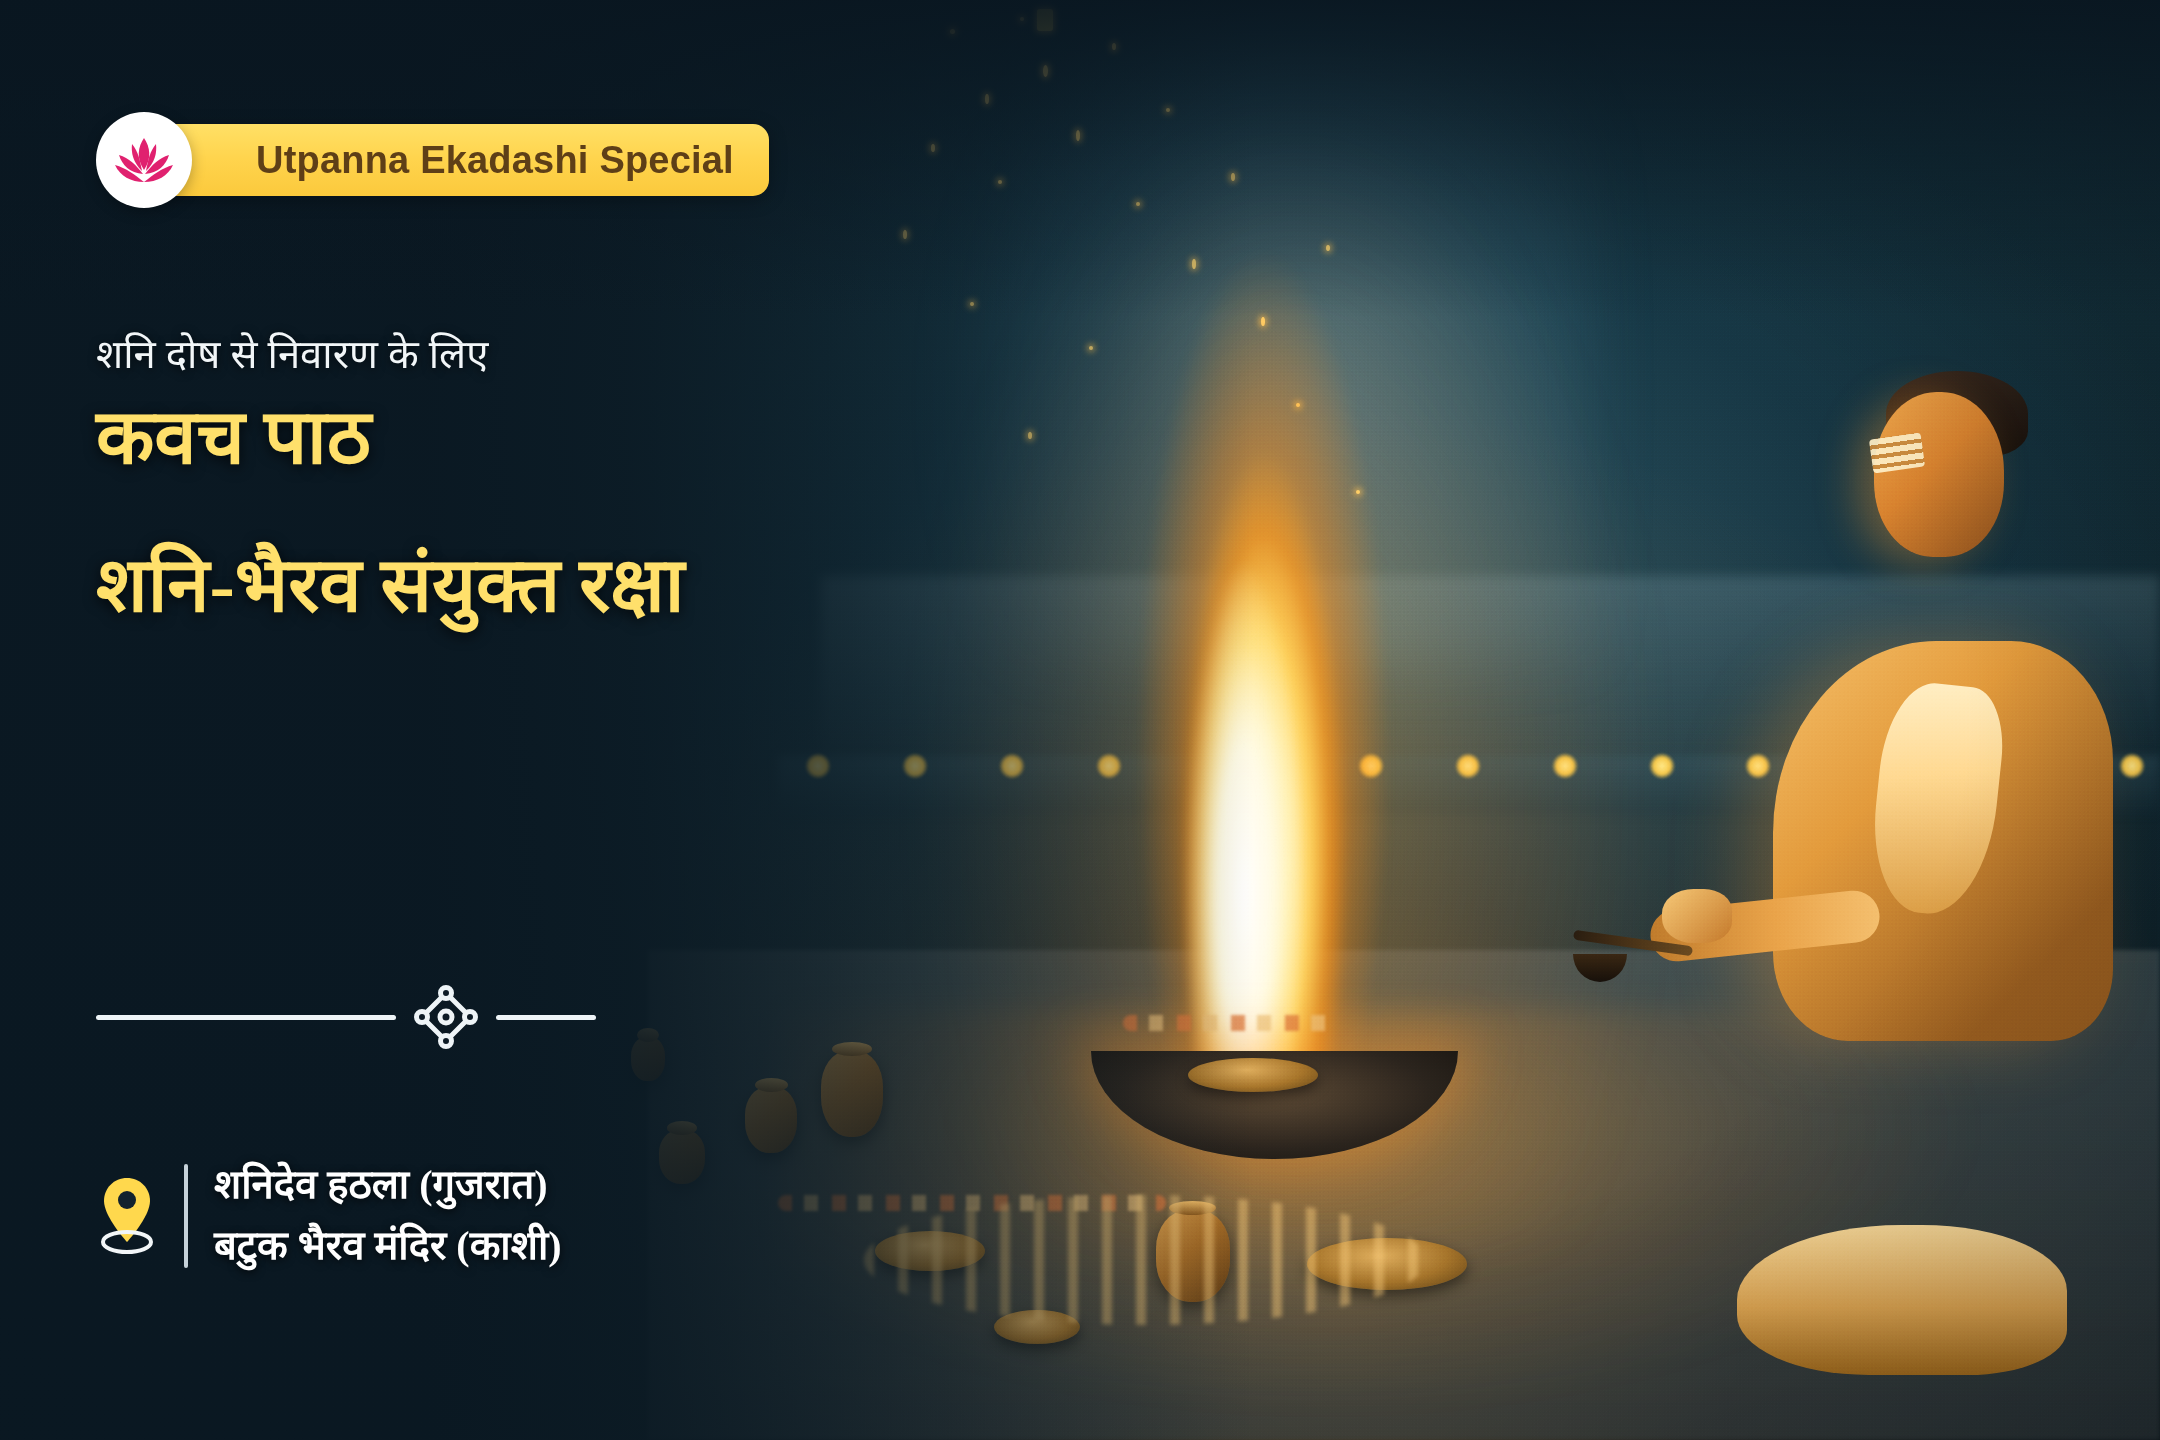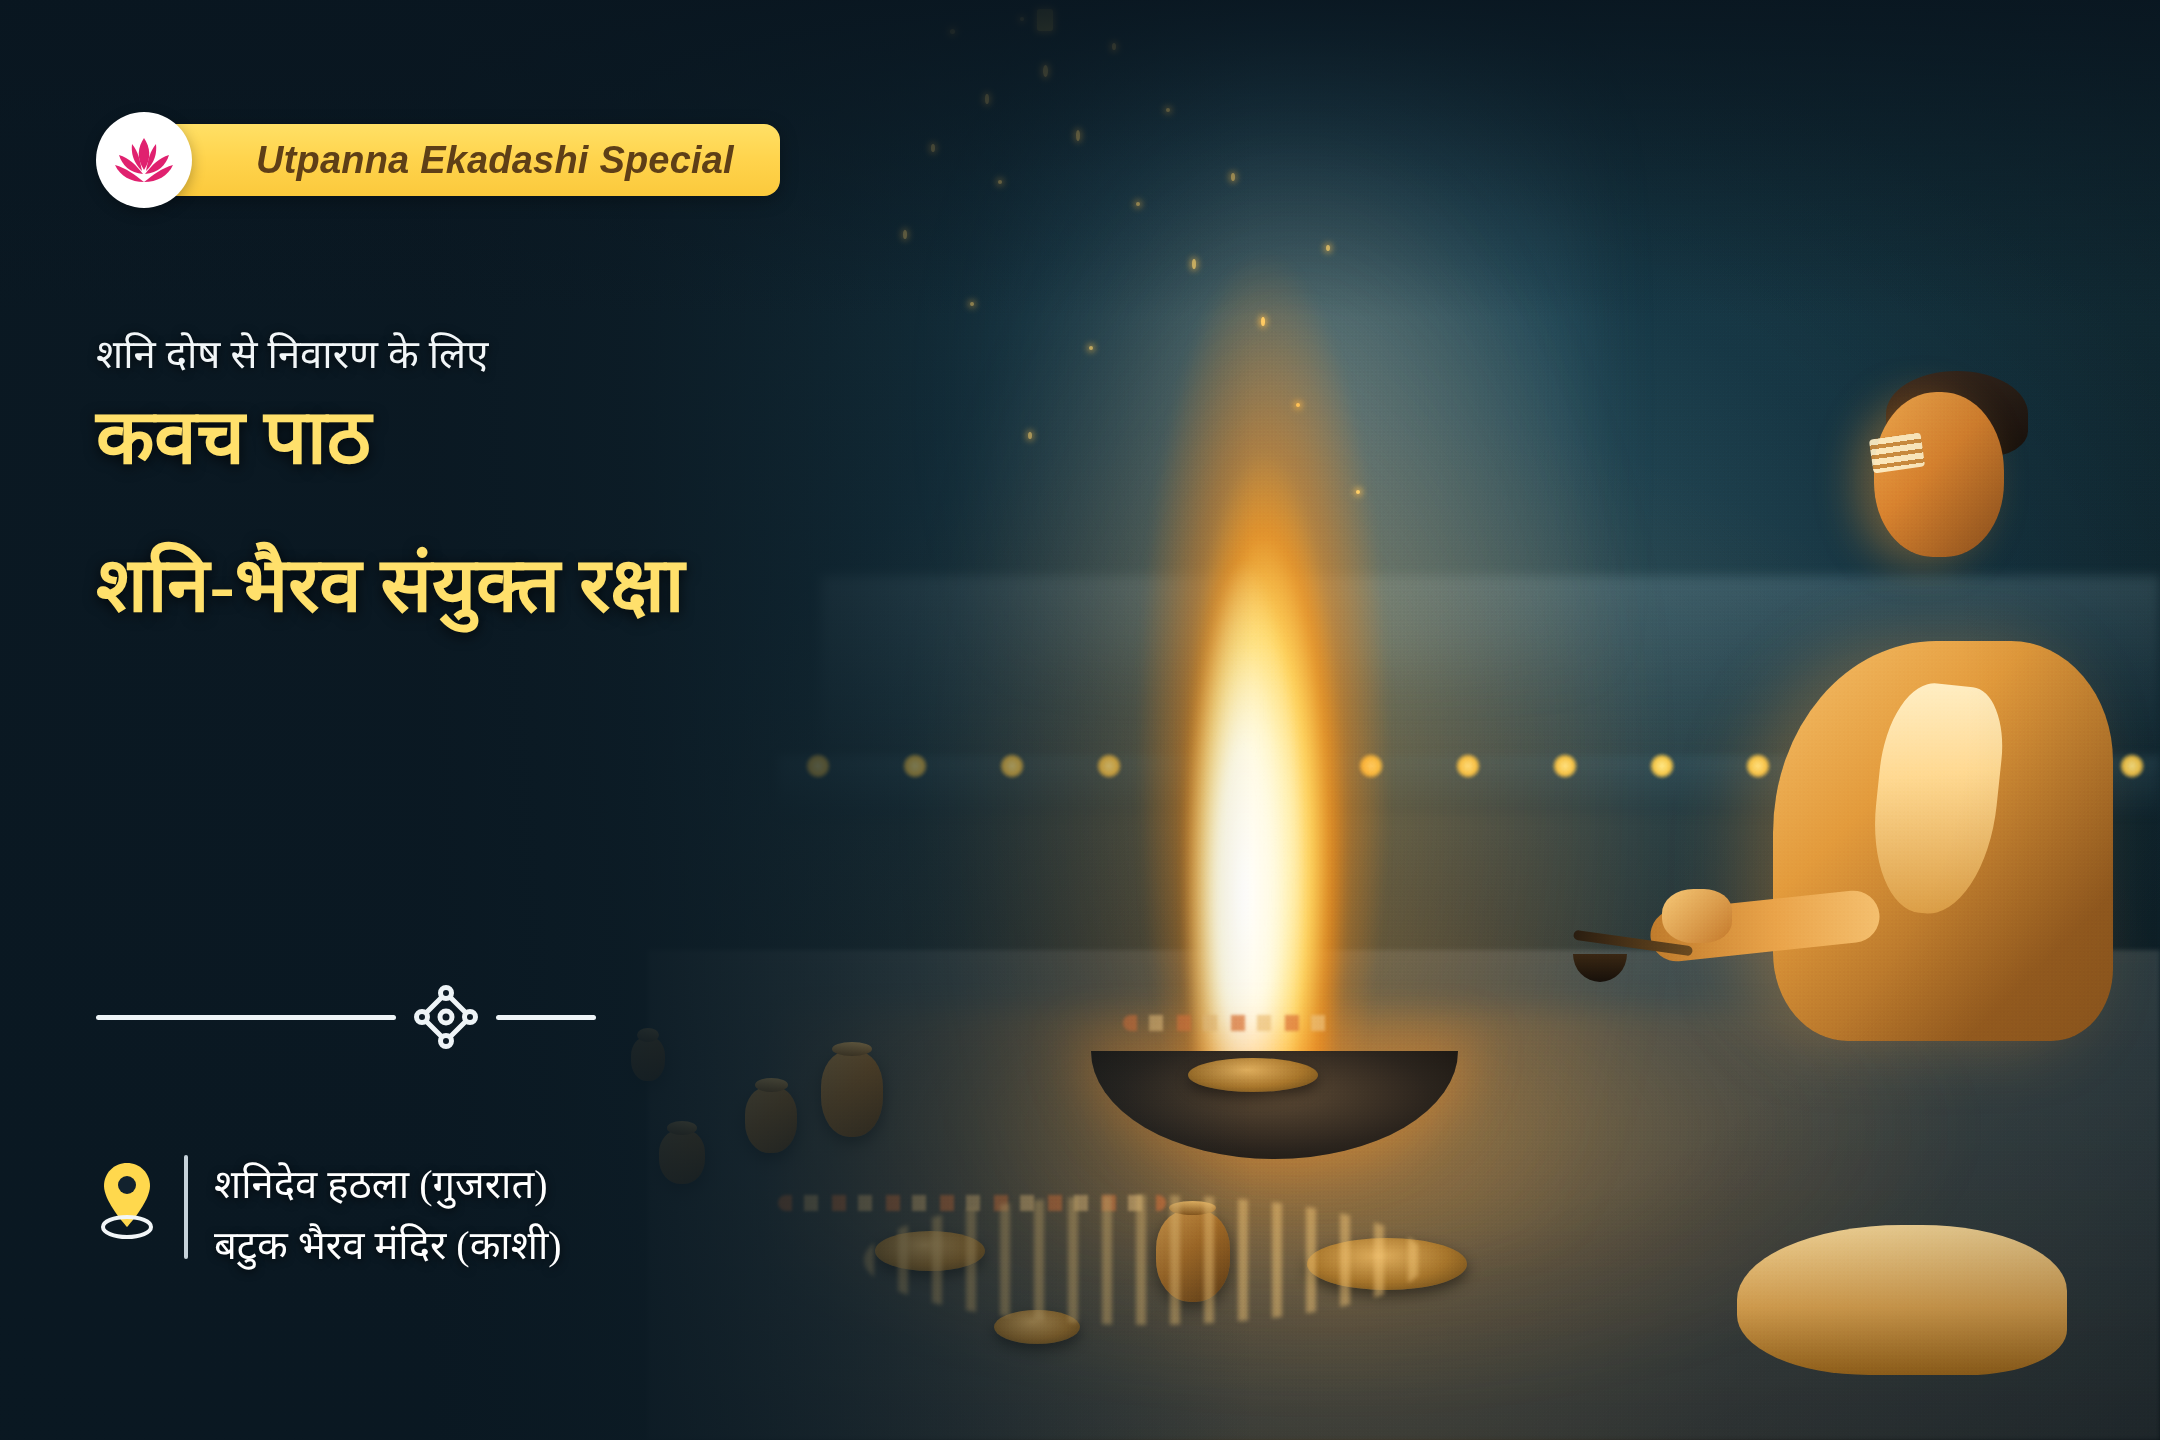--- a/index.html
+++ b/index.html
@@ -206,26 +206,25 @@
     background:linear-gradient(180deg, rgba(9,22,32,0.92) 0%, rgba(9,22,32,0.40) 55%, rgba(9,22,32,0) 100%);
   }
 
   
   .badge-wrap {
     position:absolute; left:96px; top:112px;
     display:flex; align-items:center; height:96px; z-index:6;
   }
   .badge-pill {
     position:absolute; left:64px; top:50%; transform:translateY(-50%);
-    height:72px; padding:0 46px 0 96px;
+    height:72px; padding:0 35px 0 96px;
     display:flex; align-items:center;
     background:linear-gradient(180deg,#ffe066 0%, #ffd44d 48%, #fbc93c 100%);
     border-radius:16px;
     box-shadow:0 4px 18px rgba(0,0,0,0.30);
-    font-style:italic;
   }
   .badge-text {
     font-size:38px; font-weight:700; letter-spacing:.2px;
     color:#5e3f17; white-space:nowrap;
   }
   .badge-circle {
     position:relative; z-index:2;
     width:96px; height:96px; border-radius:50%;
     background:#ffffff;
     display:flex; align-items:center; justify-content:center;
@@ -253,21 +252,21 @@
     display:flex; align-items:center; z-index:6;
   }
   .dline { height:5px; background:#eef4f7; border-radius:3px; }
   .dline.l { width:300px; }
   .dline.r { width:100px; }
   .dorn { width:100px; height:64px; position:relative; }
 
   
   .loc {
     position:absolute; left:96px; top:1155px; z-index:6;
-    display:flex; align-items:flex-start; gap:26px;
+    display:flex; align-items:center; gap:26px;font-weight:bold;
   }
   .loc-rule { width:4px; height:104px; background:#d7e3ea; border-radius:2px; opacity:.92; }
   .loc-lines {
     font-family:"Liberation Serif", serif;
     font-size:40px; color:#ffffff; line-height:1.52;
     text-shadow:0 2px 9px rgba(0,0,0,0.75);
   }
 </style>
 </head>
 <body>

